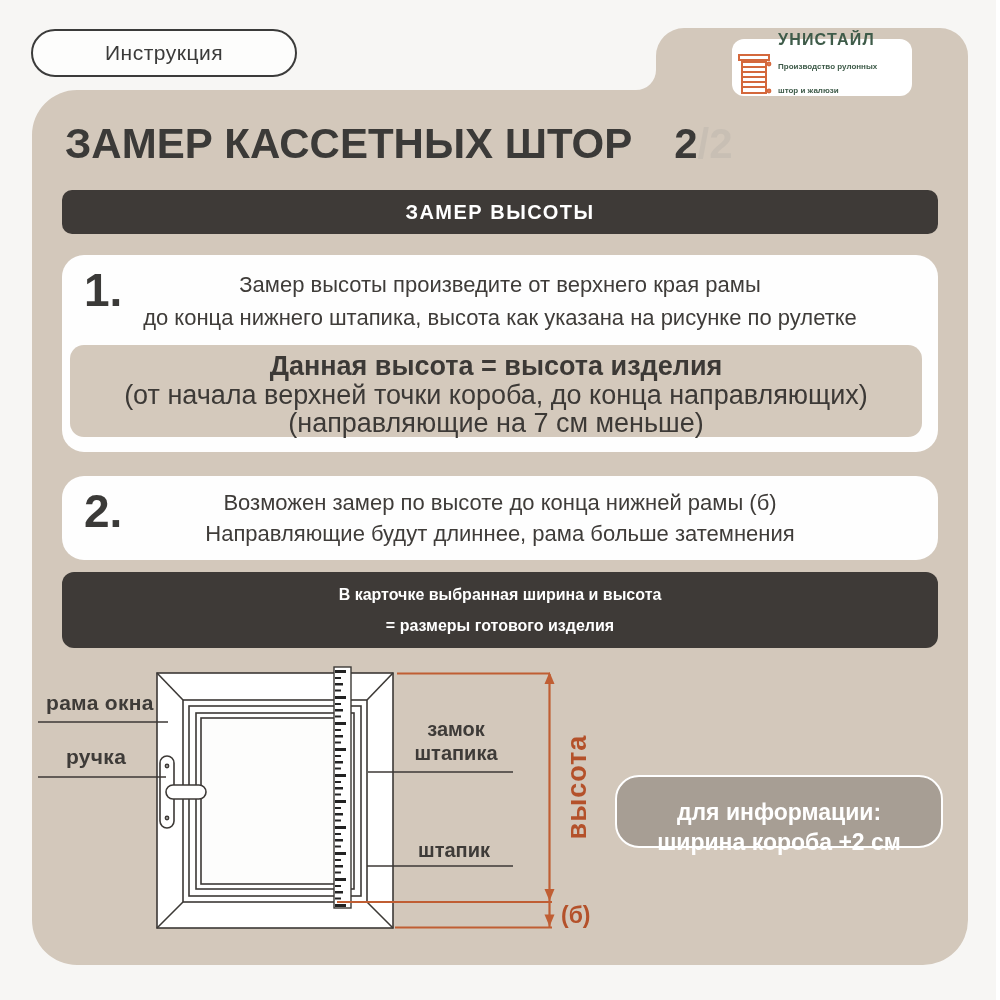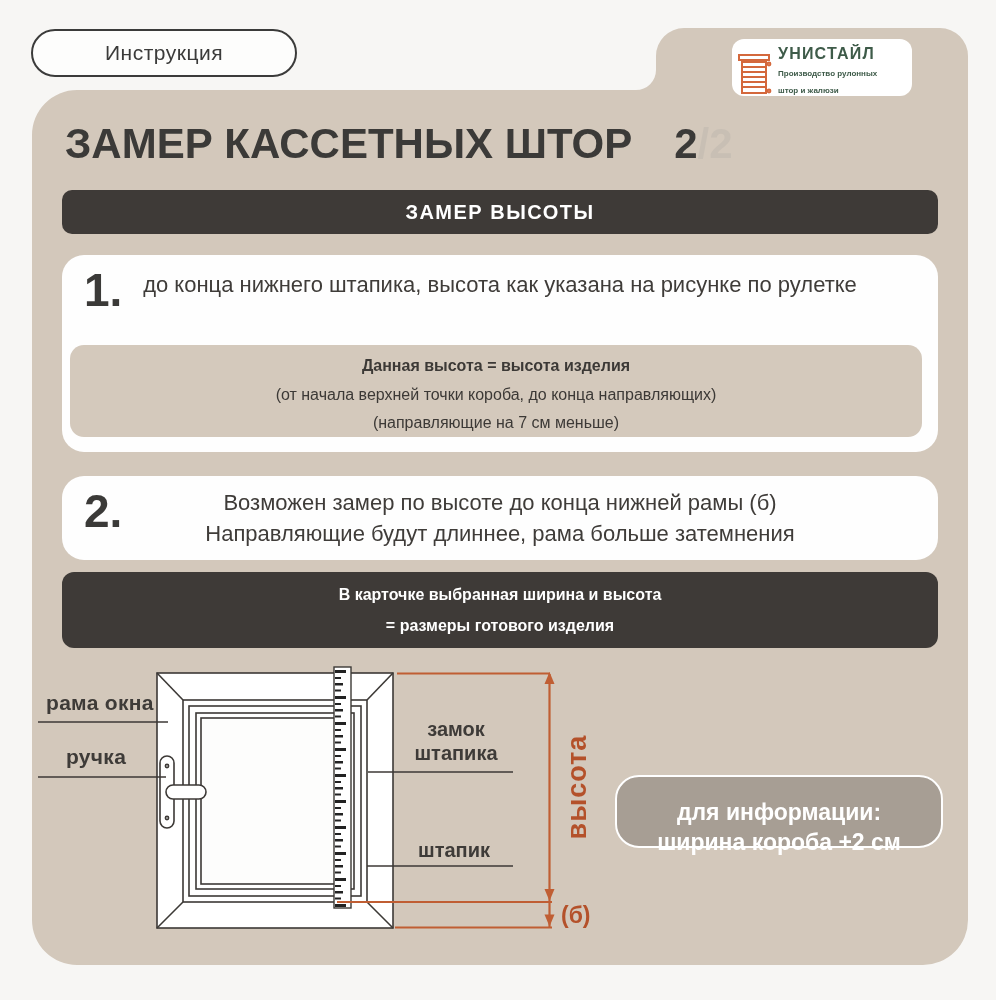--- a/index.html
+++ b/index.html
@@ -14,21 +14,21 @@
     background:#fdfdfc;border:2.5px solid #3b3b3a;border-radius:24px;
     display:flex;align-items:center;justify-content:center;
     font-size:21px;color:#3b3b3a;letter-spacing:.5px;}
 
   
   .logo-box{position:absolute;left:732px;top:39px;width:180px;height:57px;background:#ffffff;
     border-radius:12px;display:flex;align-items:flex-end;padding:0 6px;box-sizing:border-box;gap:6px;}
   .logo-icon{flex:0 0 auto;width:34px;height:42px;}
   .logo-text{display:flex;flex-direction:column;line-height:1;}
   .logo-name{font-size:16px;font-weight:700;color:#3e5b49;letter-spacing:1.2px;}
-  .logo-tag{font-size:8px;font-weight:700;color:#3e5b49;margin-top:7px;line-height:1.25;}
+  .logo-tag{font-size:8px;font-weight:700;color:#3e5b49;margin-top:14px;line-height:1.25;}
 
   
   .title-row{position:absolute;left:65px;top:120px;display:flex;align-items:flex-start;gap:42px;}
   .title-row h1{margin:0;font-size:42px;font-weight:700;color:#3b3a38;letter-spacing:0;}
   .page-ind{font-size:42px;font-weight:700;color:#3b3a38;}
   .page-ind .muted{color:#c8bfb4;}
 
   
   .banner{position:absolute;left:62px;width:876px;background:#3e3a37;color:#fff;text-align:center;}
   .banner1{top:190px;height:44px;border-radius:10px;line-height:44px;
@@ -37,21 +37,21 @@
     line-height:31px;padding-top:7px;box-sizing:border-box;}
 
   
   .panel{position:absolute;left:62px;width:876px;background:#fefefe;border-radius:22px;}
   .panel1{top:255px;height:197px;}
   .panel2{top:476px;height:84px;}
   .step-num{position:absolute;left:22px;top:8px;font-size:46px;font-weight:700;color:#3b3a38;}
   .step-text{text-align:center;font-size:22px;color:#3f3c39;line-height:33px;padding-top:13px;}
   .panel2 .step-text{line-height:31px;padding-top:11px;}
   .note-box{position:absolute;left:8px;right:16px;top:90px;height:92px;background:#d4c9bc;
-    border-radius:14px;text-align:center;font-size:16px;color:#3c3936;line-height:28.5px;
+    border-radius:14px;text-align:center;font-size:27px;color:#3c3936;line-height:28.5px;
     padding-top:7px;box-sizing:border-box;}
   .note-box .b{font-weight:700;}
 
   
   .diagram-svg{position:absolute;left:0;top:0;width:1000px;height:1000px;pointer-events:none;}
 
   
   .dlabel{position:absolute;font-weight:700;color:#3e3b38;}
   .lbl-frame{left:46px;top:691px;font-size:21px;letter-spacing:.3px;}
   .lbl-handle{left:66px;top:745px;font-size:21px;letter-spacing:.3px;}
@@ -105,20 +105,21 @@
     <div class="page-ind"><span>2</span><span class="muted">/2</span></div>
   </div>
 
   <div class="banner banner1">
     <span>ЗАМЕР ВЫСОТЫ</span>
   </div>
 
   <div class="panel panel1">
     <div class="step-num">1.</div>
     <div class="step-text">
+      <div>Замер высоты произведите от верхнего края рамы</div>
       <div>до конца нижнего штапика, высота как указана на рисунке по рулетке</div>
     </div>
     <div class="note-box">
       <div class="b">Данная высота = высота изделия</div>
       <div>(от начала верхней точки короба, до конца направляющих)</div>
       <div>(направляющие на 7 см меньше)</div>
     </div>
   </div>
 
   <div class="panel panel2">

